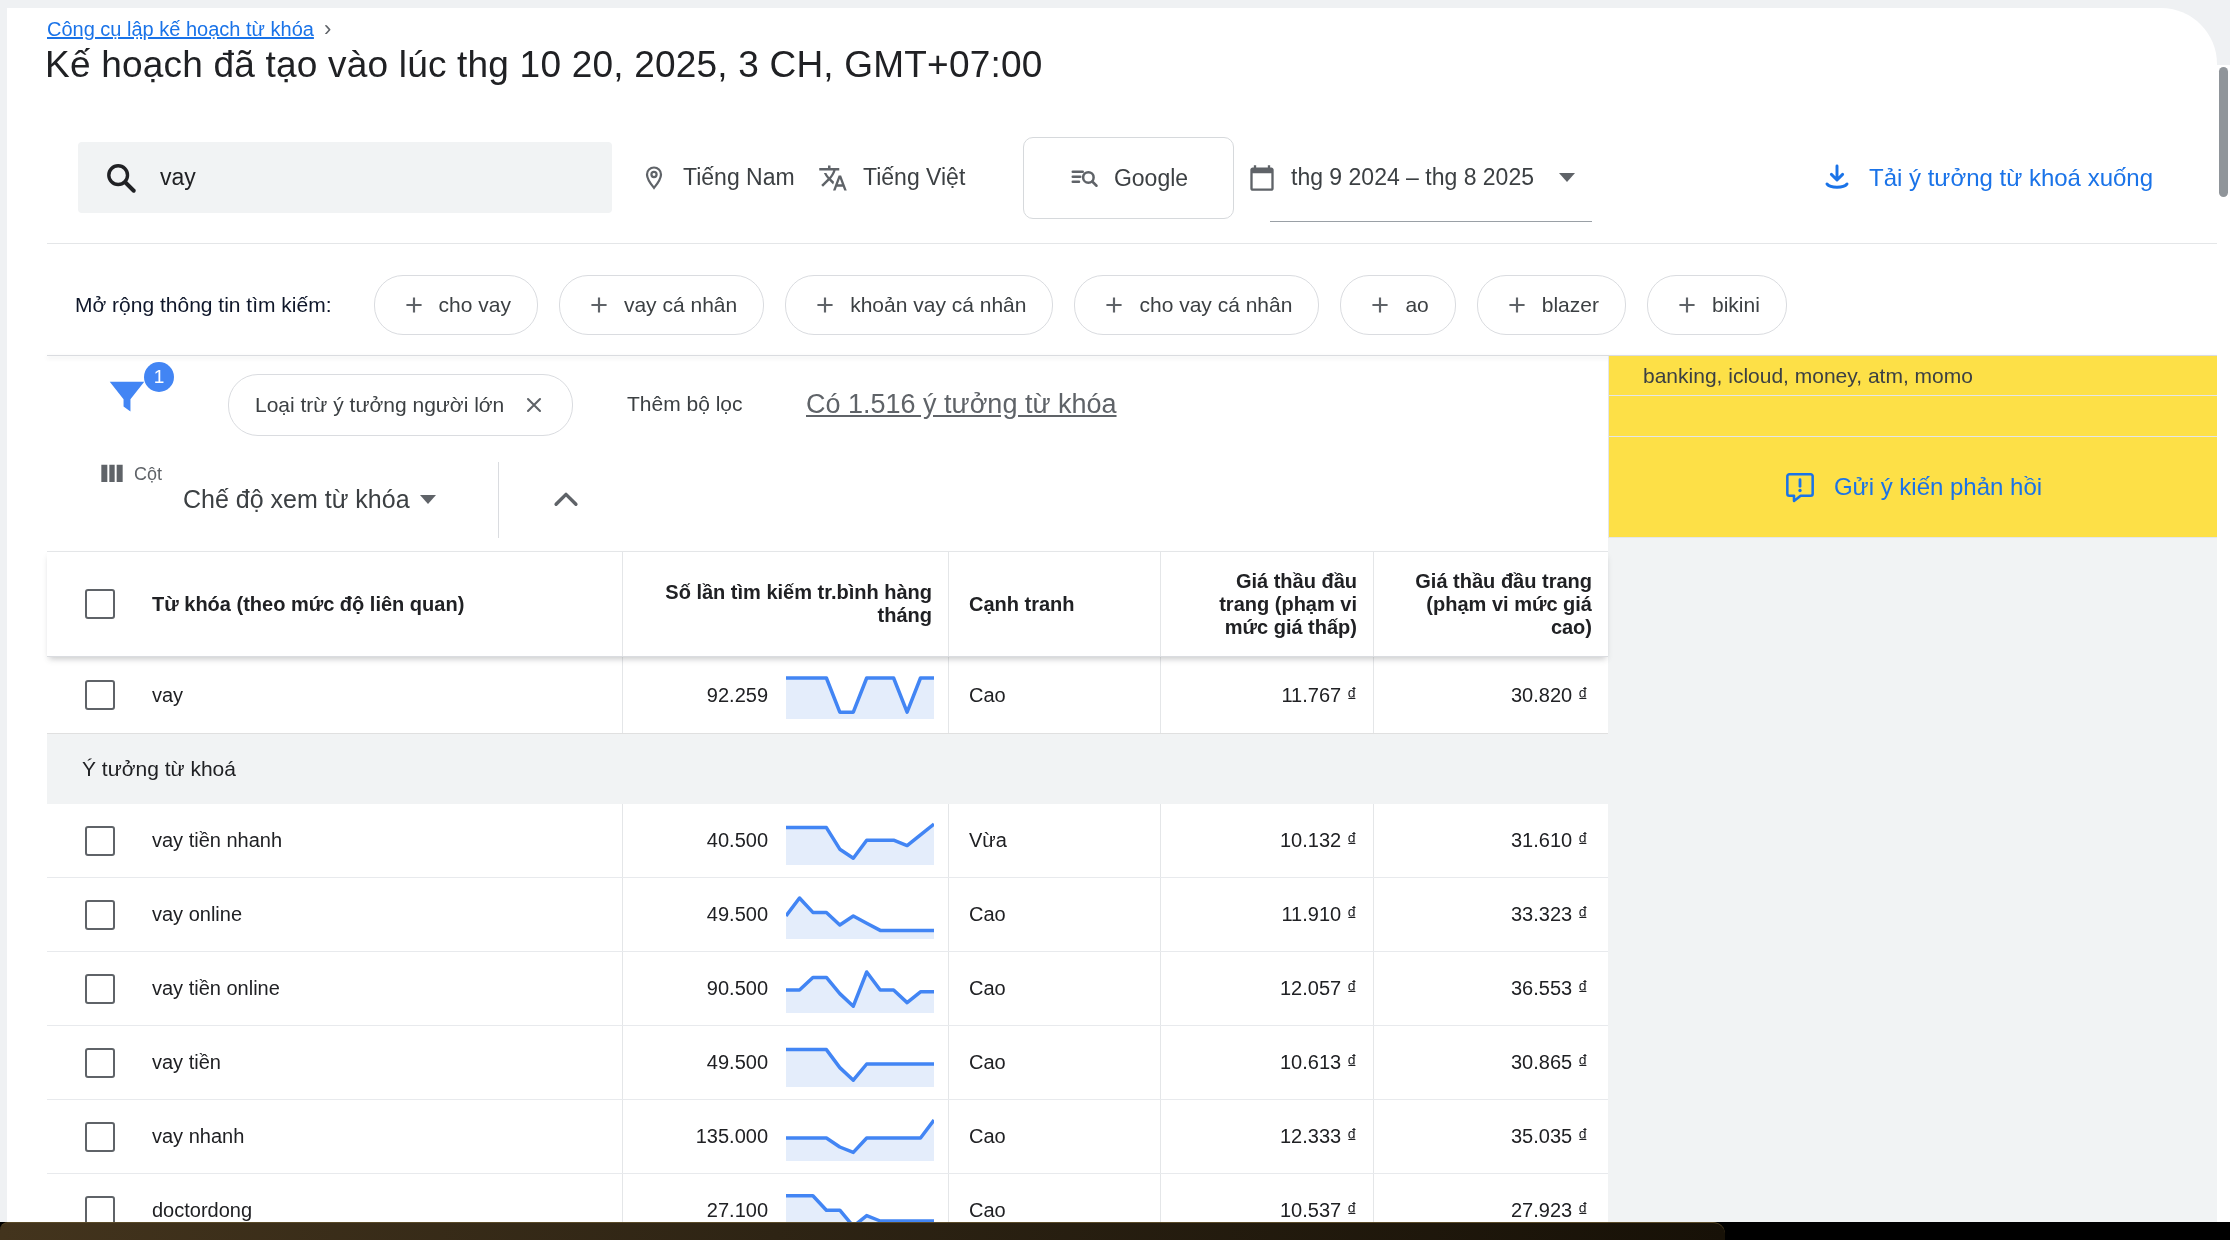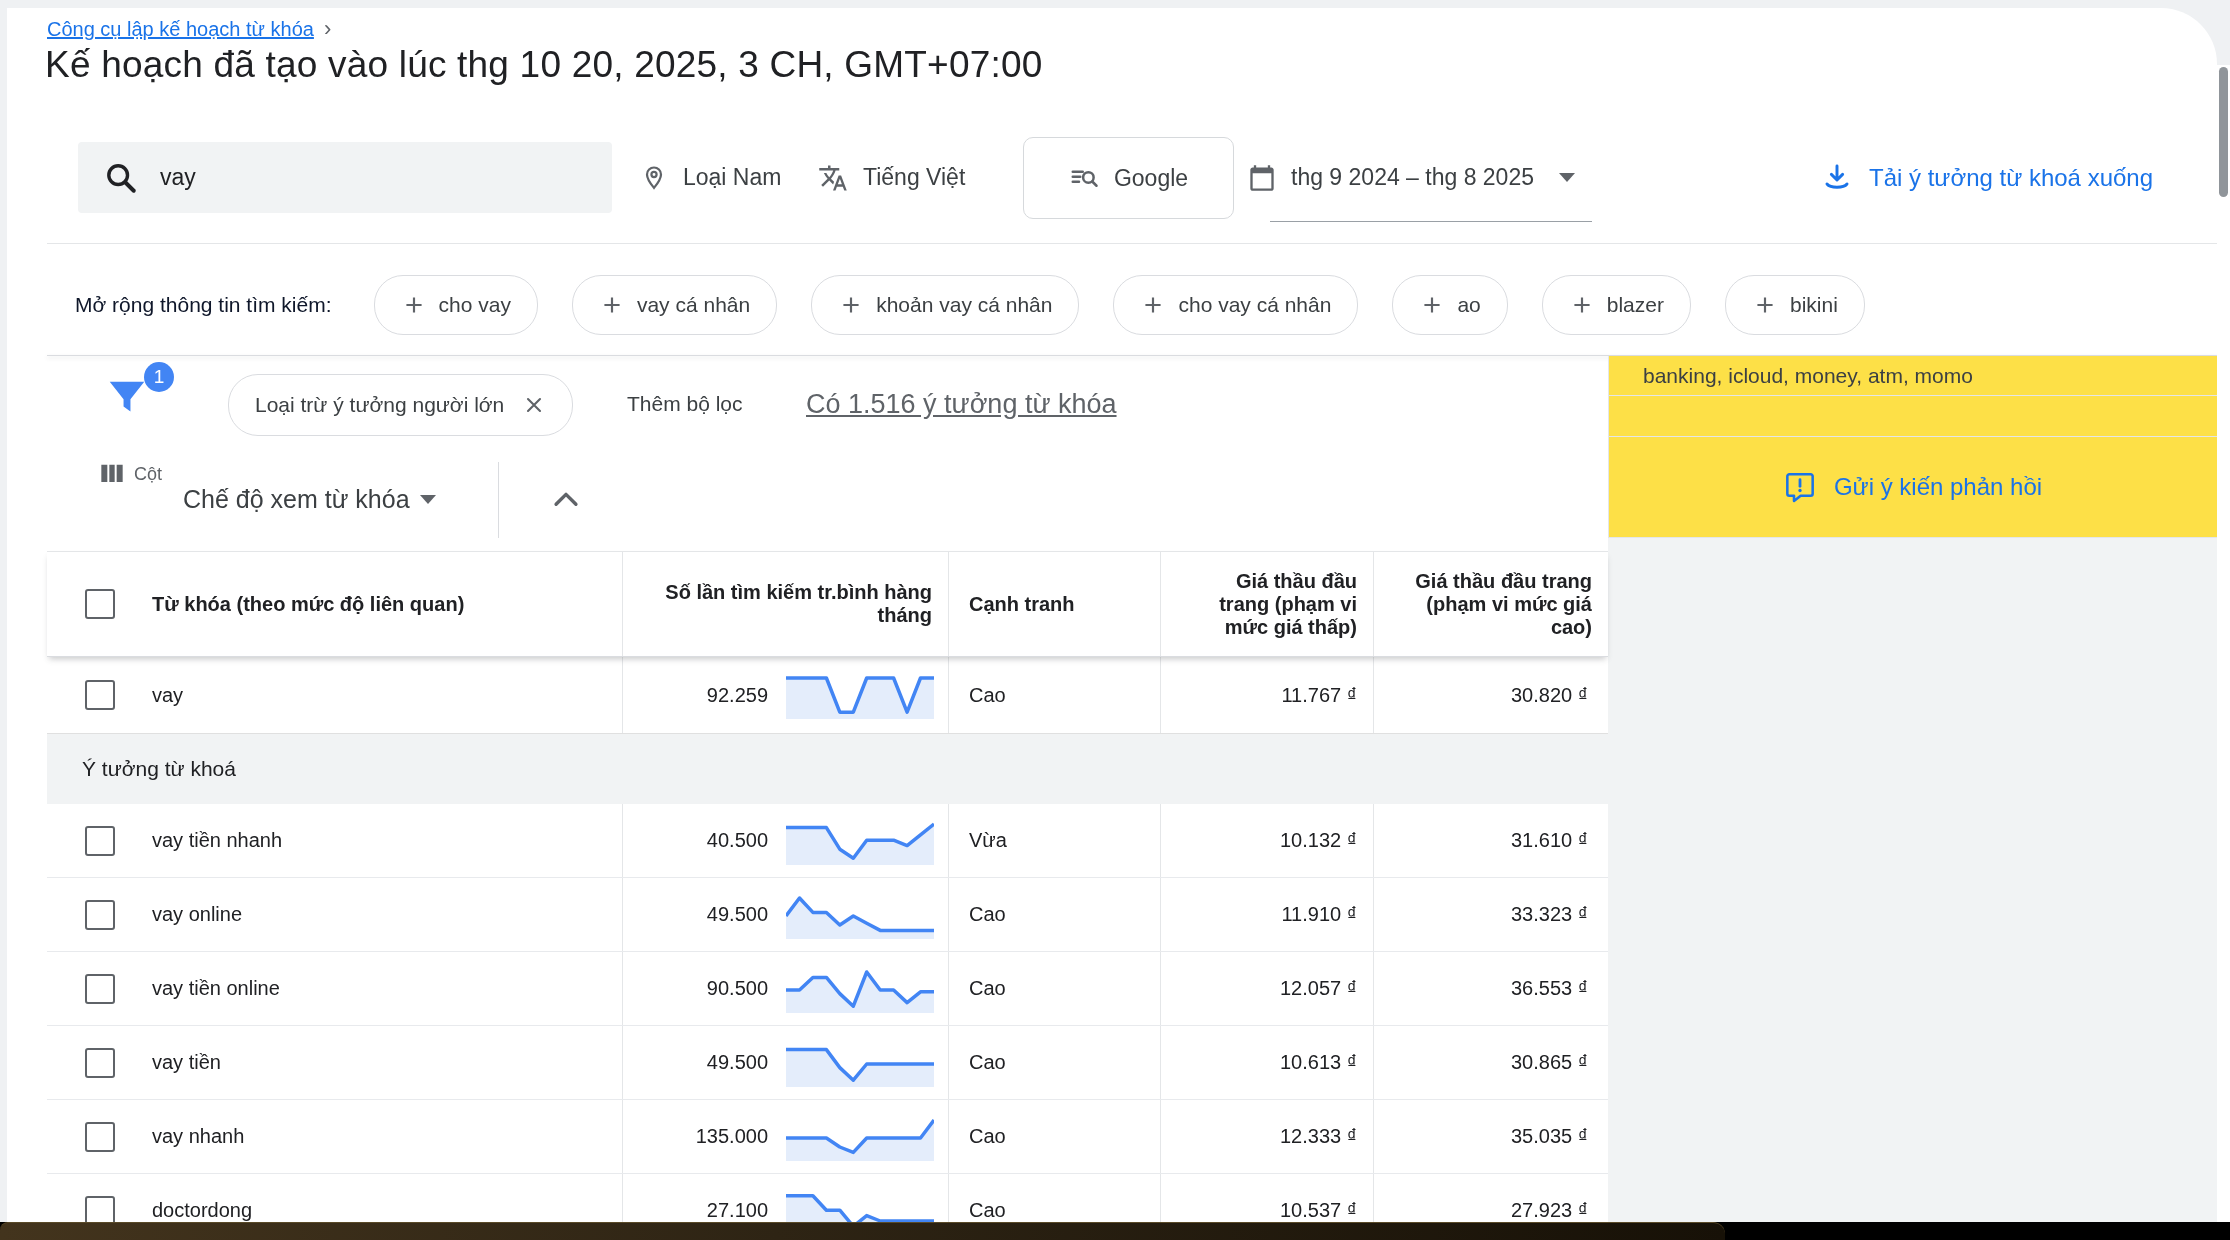--- a/index.html
+++ b/index.html
@@ -31,21 +31,21 @@
   #download-btn{left:1821px;top:142px;height:71px;display:flex;align-items:center;gap:16px;
                 color:#1a73e8;font-size:24px;cursor:pointer;}
 
   .hdiv{height:1px;background:#e4e6e8;}
   #divider1{left:47px;top:243px;width:2170px;}
   #divider2{left:47px;top:355px;width:2183px;background:#dadce0;box-shadow:0 2px 4px rgba(60,64,67,.18);}
 
   
   #expand-row{left:75px;top:276px;height:58px;display:flex;align-items:center;}
   #expand-label{font-size:21px;color:#0f172a;margin-right:42px;}
-  #chips{display:flex;align-items:center;gap:34px;}
+  #chips{display:flex;align-items:center;gap:21px;}
   .chip{height:58px;border:1px solid #dadce0;border-radius:29px;display:flex;align-items:center;
         gap:12px;padding:0 26px;font-size:21px;color:#3c4043;background:#fff;cursor:pointer;white-space:nowrap;}
 
   
   #funnel-wrap{left:104px;top:362px;width:70px;height:66px;}
   #funnel-badge{position:absolute;right:0;top:0;width:30px;height:30px;border-radius:50%;background:#4285f4;
                 color:#fff;font-size:19px;display:flex;align-items:center;justify-content:center;}
   #filter-chip{left:228px;top:374px;height:60px;border:1px solid #dadce0;border-radius:30px;background:#fff;
                display:flex;align-items:center;gap:18px;padding:0 26px;font-size:21px;color:#3c4043;cursor:pointer;}
   #add-filter{left:627px;top:374px;height:60px;display:flex;align-items:center;font-size:21px;color:#3c4043;cursor:pointer;}
@@ -118,21 +118,21 @@
       <path d="M15 15l6 6" stroke="#202124" stroke-width="2.8" stroke-linecap="round"></path>
     </svg>
     <span class="val">vay</span>
   </div>
 
   <div id="loc-btn" class="abs ctl">
     <svg width="28" height="28" viewBox="0 0 24 24">
       <path d="M12 3c-3.3 0-6 2.6-6 5.9C6 13.1 12 20.5 12 20.5s6-7.4 6-11.6C18 5.6 15.3 3 12 3z" fill="none" stroke="#5f6368" stroke-width="1.9"></path>
       <circle cx="12" cy="9" r="2.2" fill="none" stroke="#5f6368" stroke-width="1.9"></circle>
     </svg>
-    <span>Loại Nam</span>
+    <span>Tiếng Nam</span>
   </div>
 
   <div id="lang-btn" class="abs ctl">
     <svg width="30" height="30" viewBox="0 0 24 24">
       <path d="M12.87 15.07l-2.54-2.51.03-.03c1.74-1.94 2.98-4.17 3.71-6.53H17V4h-7V2H8v2H1v1.99h11.17C11.5 7.92 10.44 9.75 9 11.35 8.07 10.32 7.3 9.19 6.69 8h-2c.73 1.63 1.73 3.17 2.98 4.56l-5.09 5.02L4 19l5-5 3.11 3.11.76-2.04zM18.5 10h-2L12 22h2l1.12-3h4.75L21 22h2l-4.5-12zm-2.62 7l1.62-4.33L19.12 17h-3.24z" fill="#5f6368"></path>
     </svg>
     <span>Tiếng Việt</span>
   </div>
 
   <div id="net-box" class="abs">

